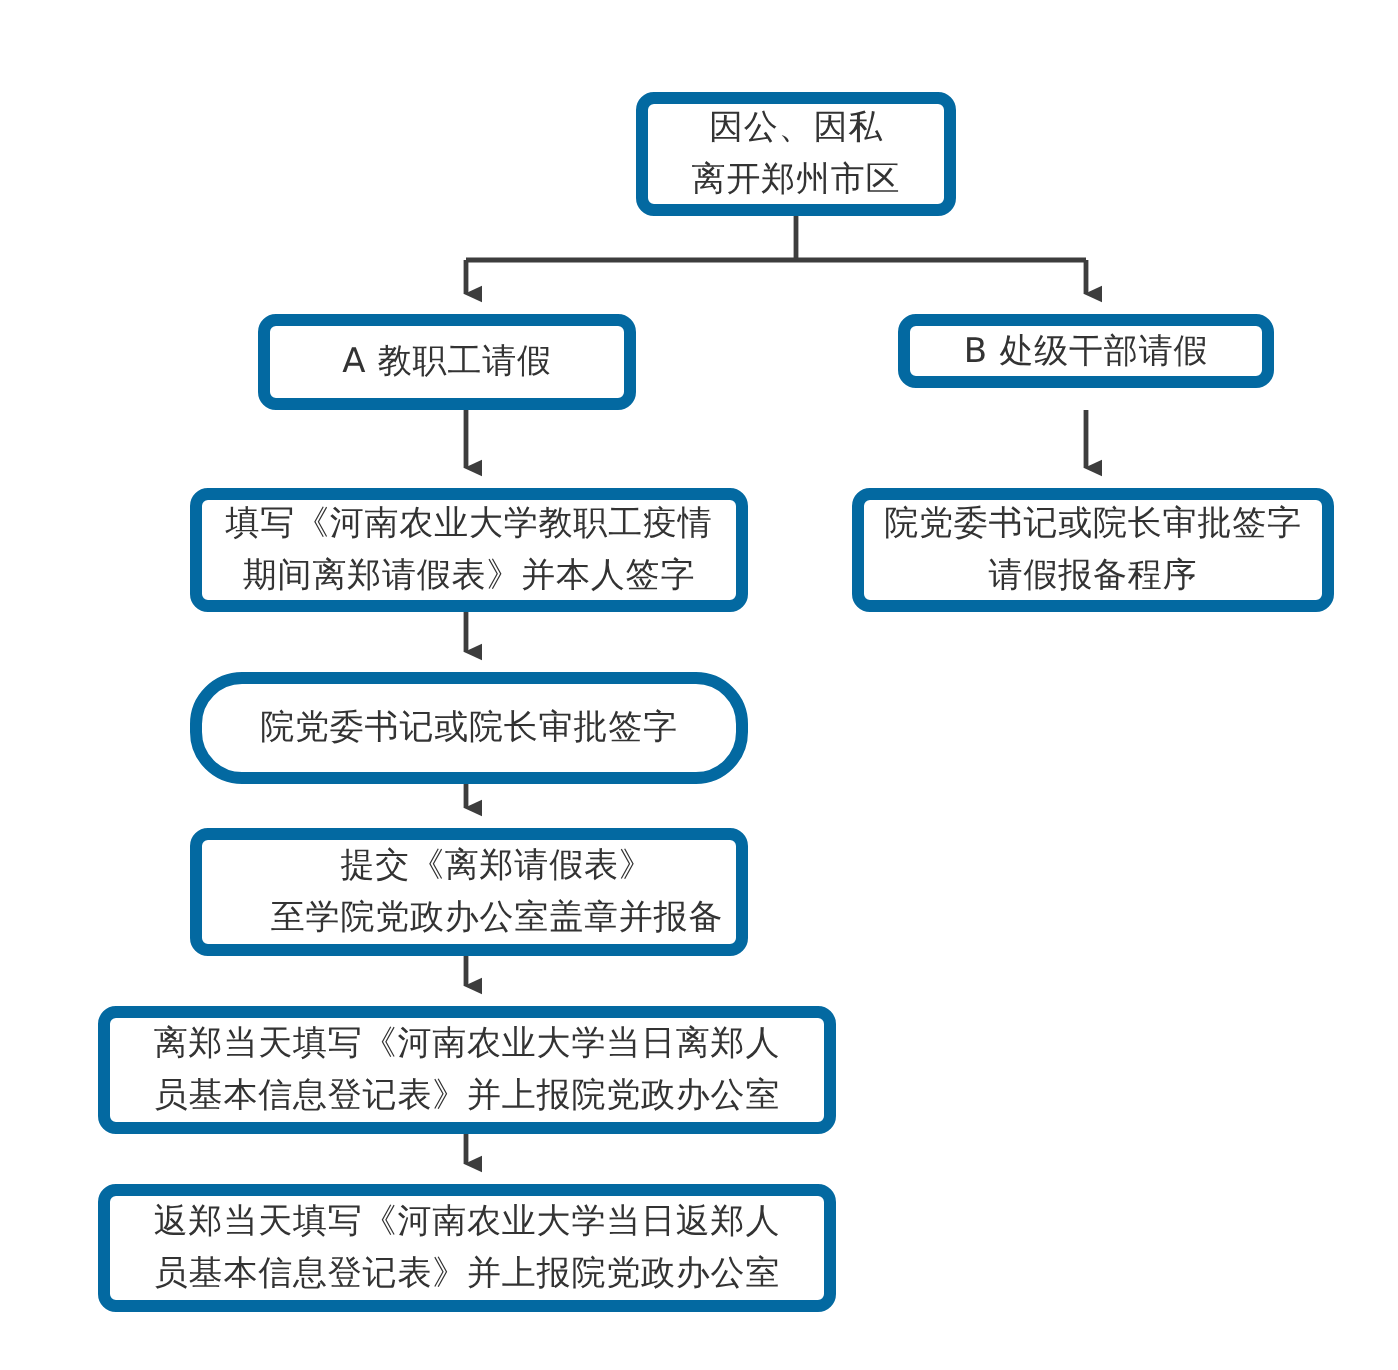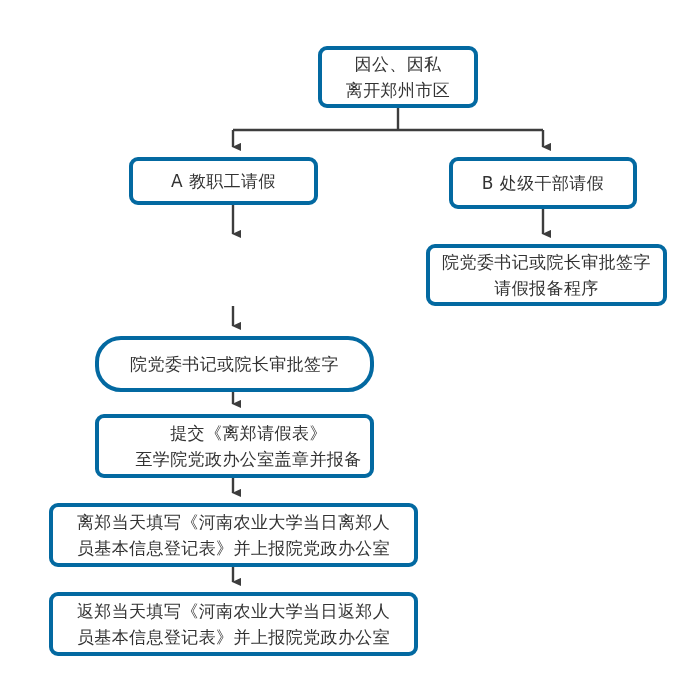--- a/index.html
+++ b/index.html
@@ -23,21 +23,21 @@
     position: absolute;
     left: 0;
     top: 0;
     width: 699px;
     height: 685px;
     pointer-events: none;
   }
   .node {
     position: absolute;
     box-sizing: border-box;
-    border: 4px solid #0369a1;
+    border: 6px solid #0369a1;
     border-radius: 9px;
     background: #ffffff;
     color: #333333;
     display: flex;
     align-items: center;
     justify-content: center;
     text-align: center;
     font-size: 17px;
     line-height: 26px;
     letter-spacing: 0.4px;
@@ -45,21 +45,21 @@
     z-index: 2;
   }
   .node .node-text {
     display: block;
     width: 100%;
     white-space: pre-line;
   }
   
   #node-root      { left: 318px; top: 46px;  width: 160px; height: 62px; }
   #node-a         { left: 129px; top: 157px; width: 189px; height: 48px; }
-  #node-b         { left: 449px; top: 157px; width: 188px; height: 52px; }
+  #node-b         { left: 449px; top: 157px; width: 188px; height: 37px; }
   #node-a1        { left: 95px;  top: 244px; width: 279px; height: 62px; }
   #node-b1        { left: 426px; top: 244px; width: 241px; height: 62px; }
   #node-a2        { left: 95px;  top: 336px; width: 279px; height: 56px; border-radius: 26px; }
   #node-a3        { left: 95px;  top: 414px; width: 279px; height: 64px; padding-left: 28px; }
   #node-a4        { left: 49px;  top: 503px; width: 369px; height: 64px; justify-content: flex-end; }
   #node-a5        { left: 49px;  top: 592px; width: 369px; height: 64px; }
 </style>
 </head>
 <body>
 
@@ -95,20 +95,24 @@
   </div>
 
   <div class="node" id="node-a">
     <span class="node-text">A 教职工请假</span>
   </div>
 
   <div class="node" id="node-b">
     <span class="node-text">B 处级干部请假</span>
   </div>
 
+  <div class="node" id="node-a1">
+    <span class="node-text">填写《河南农业大学教职工疫情
+期间离郑请假表》并本人签字</span>
+  </div>
 
   <div class="node" id="node-b1">
     <span class="node-text">院党委书记或院长审批签字
 请假报备程序</span>
   </div>
 
   <div class="node" id="node-a2">
     <span class="node-text">院党委书记或院长审批签字</span>
   </div>
 

